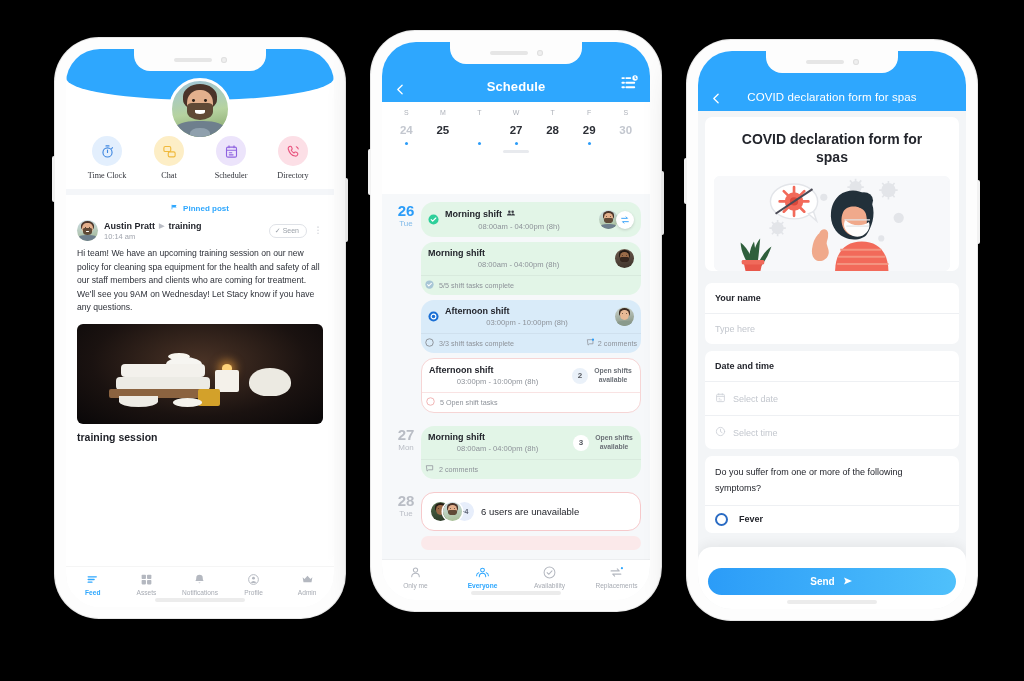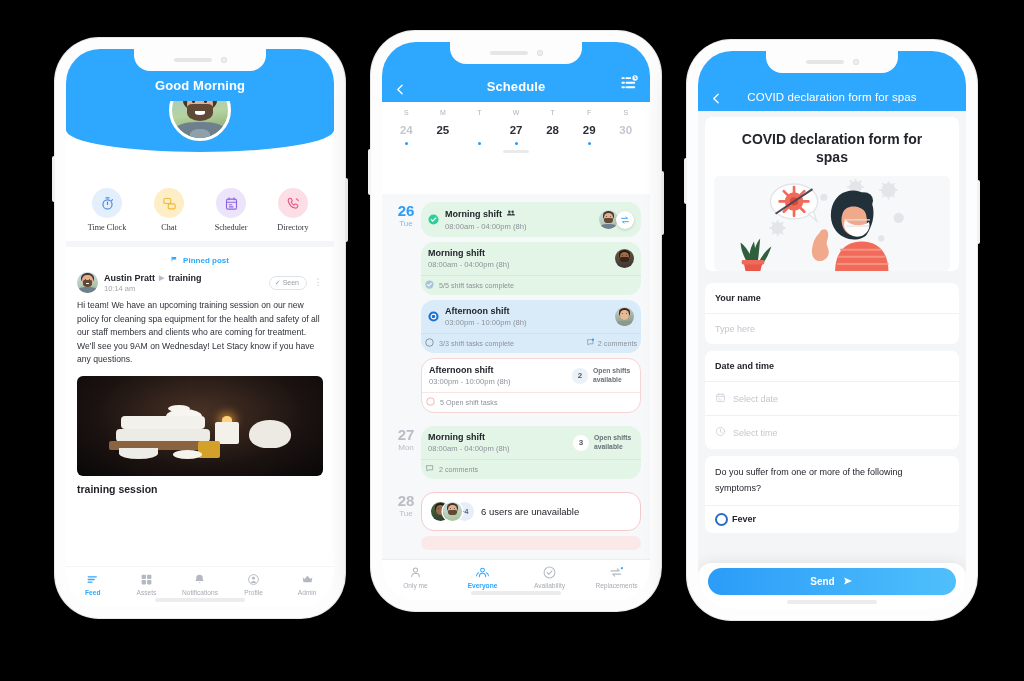--- a/index.html
+++ b/index.html
@@ -175,21 +175,21 @@
   .day-row { display: flex; padding: 8px 9px 0; }
   .day-col { width: 30px; flex: none; text-align: center; padding-top: 1px; }
   .day-n { font-size: 15px; font-weight: bold; line-height: 1; }
   .day-d { font-size: 8px; margin-top: 1px; }
   .day-col.today .day-n { color: #2b9cf8; }
   .day-col.today .day-d { color: #7fb9e8; }
   .day-col.past .day-n { color: #b9bdc5; }
   .day-col.past .day-d { color: #b9bdc5; }
   .cards { flex: 1; min-width: 0; }
 
-  .card { border-radius: 13px; margin-bottom: 5px; overflow: hidden; cursor: pointer; }
+  .card { border-radius: 13px; margin-bottom: 5px; overflow: hidden; cursor: pointer; text-align: center; }
   .card.green { background: #e2f5e7; }
   .card.blue  { background: #d9ebf9; }
   .card.white { background: #fff; border: 1px solid #f6d5d5; }
   .card.pink  { background: #fff; border: 1px solid #f6c9cb; }
   .card-main { display: flex; align-items: center; gap: 6px; padding: 6px 7px; }
   .card-txt { flex: 1; min-width: 0; }
   .card-t { font-size: 9px; font-weight: bold; color: #23252c; display: flex; align-items: center; gap: 4px; }
   .card-s { font-size: 7.6px; color: #8d9299; margin-top: 2px; }
   .av-xs { width: 19px; height: 19px; border-radius: 50%; flex: none; overflow: hidden; position: relative; }
   .swapbtn {
@@ -227,25 +227,25 @@
   .form-title { text-align: center; font-size: 14px; font-weight: bold; color: #23252c;
                 line-height: 1.3; padding: 13px 22px 10px; }
   .illus {
     margin: 0 9px 12px; height: 95px; border-radius: 6px; background: #f5f6f8;
     position: relative; overflow: hidden;
   }
   .field-label { font-size: 9px; font-weight: bold; color: #23252c; padding: 10px 10px; }
   .field-input { font-size: 9px; color: #c3c7ce; padding: 10px 10px;
                  border-top: 1px solid #eef0f3; display: flex; align-items: center; gap: 7px; cursor: text; }
   .q-text { font-size: 9px; color: #23252c; line-height: 1.7; padding: 9px 10px; }
-  .radio-row { display: flex; align-items: center; gap: 4px; padding: 7px 10px; border-top: 1px solid #eef0f3; }
+  .radio-row { display: flex; align-items: center; gap: 11px; padding: 7px 10px; border-top: 1px solid #eef0f3; }
   .radio-o { width: 13px; height: 13px; border-radius: 50%; border: 2px solid #2b6cc4; flex: none; }
   .radio-l { font-size: 9px; font-weight: bold; color: #23252c; }
   .sendwrap {
-    position: absolute; left: 0; right: 0; bottom: 0; padding: 5px 10px 14px;
+    position: absolute; left: 0; right: 0; bottom: 0; padding: 21px 10px 14px;
     background: #fff; z-index: 20; border-radius: 14px 14px 0 0;
     box-shadow: 0 -3px 12px rgba(0,0,0,.06);
   }
   .sendbtn {
     height: 27px; border-radius: 14px; cursor: pointer;
     background: linear-gradient(to right, #2b9cf8, #4fc0fb);
     color: #fff; font-size: 10px; font-weight: bold;
     display: flex; align-items: center; justify-content: center; gap: 7px;
   }
 </style>
@@ -255,23 +255,20 @@
 <div class="stage">
 
   <div class="phone p1">
     <div class="screen">
       <div class="notch">
         <div class="speaker"></div>
         <div class="cam"></div>
       </div>
 
       <div class="p1-hero">
-        <div class="hdr" style="height:52px;background:#2ea7fe;">
-          <span class="hdr-title">Good Morning</span>
-        </div>
         <div class="p1-blue"></div>
         <div class="avatar-big">
           <div class="face">
             <div class="shirt"></div>
               <div class="collar"></div>
             <div class="hair"></div>
               <div class="skin"></div>
             <div class="beard"></div>
               <div class="mouth"></div>
             <div class="eyeL"></div>

